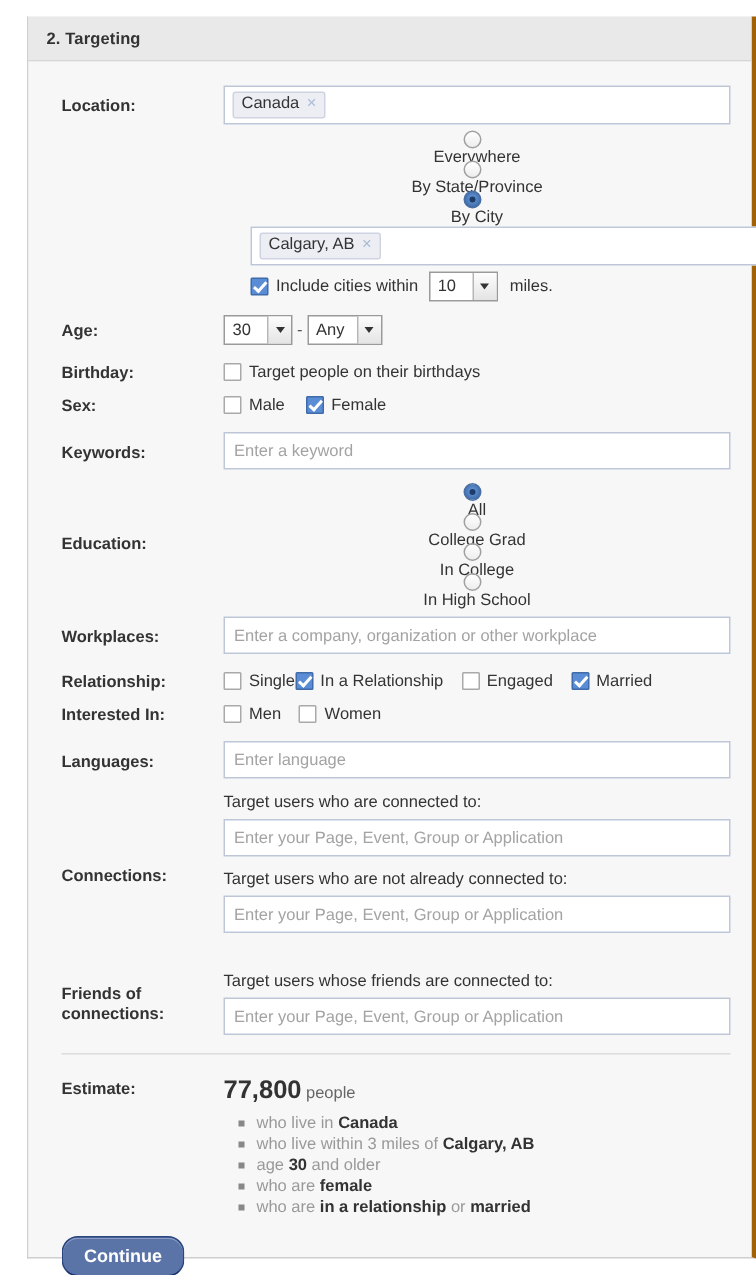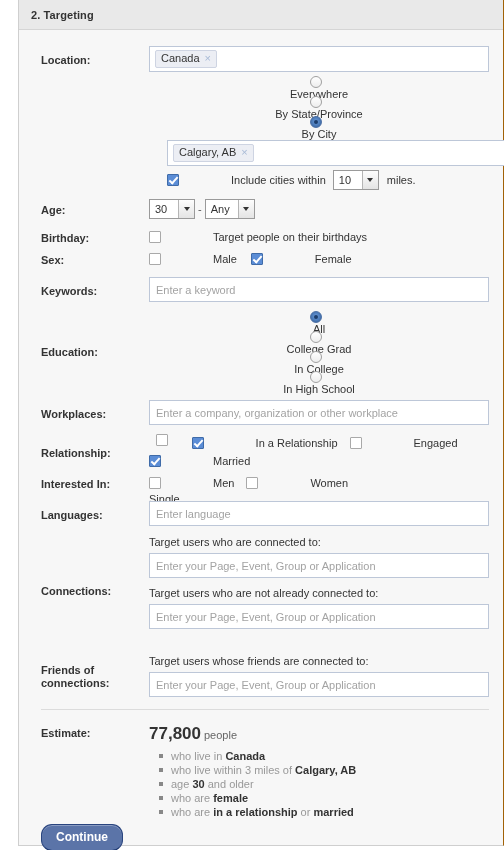--- a/index.html
+++ b/index.html
@@ -20,25 +20,25 @@
     position: relative;
     width: 504px;
     height: 850px;
     background: #ffffff;
   }
 
   
   .panel {
     position: absolute;
     left: 18px;
-    top: 0px;
+    top: 11px;
     width: 486px;
     background: #f7f7f7;
     border-left: 1px solid #cfcfcf;
-    border-right: 1px solid #a16207;
+    border-right: 3px solid #a16207;
     border-bottom: 1px solid #cfcfcf;
     box-sizing: border-box;
   }
 
   .panel-header {
     height: 30px;
     background: #e9e9e9;
     border-bottom: 1px solid #d5d5d5;
     display: flex;
     align-items: center;
@@ -166,21 +166,20 @@
     color: #333333;
     line-height: 13px;
   }
 
   
   .cb-wrap {
     display: inline-flex;
     align-items: center;
     margin-right: 14px;
     height: 18px;
-    gap: 47px;
   }
   .cbox {
     width: 12px; height: 12px;
     border: 1px solid #a9a9a9;
     background: #ffffff;
     box-sizing: border-box;
     flex: 0 0 12px;
     margin-right: 5px;
     position: relative;
     border-radius: 1px;
@@ -478,21 +477,21 @@
         <div class="lbl">Workplaces:</div>
         <div class="fld">
           <input class="textbox" type="text" placeholder="Enter a company, organization or other workplace" style="">
         </div>
       </div>
 
       <div class="row tight">
         <div class="lbl">Relationship:</div>
         <div class="fld">
           <div class="inline-row">
-            <span class="cb-wrap" style="margin-right:12px;flex-direction:column;">
+            <span class="cb-wrap" style="margin-right:0;">
               <span class="cbox"></span>
               <span class="cb-label">Single</span>
             </span>
             <span class="cb-wrap" style="margin-right:12px;">
               <span class="cbox checked"></span>
               <span class="cb-label">In a Relationship</span>
             </span>
             <span class="cb-wrap" style="margin-right:12px;">
               <span class="cbox"></span>
               <span class="cb-label">Engaged</span>

